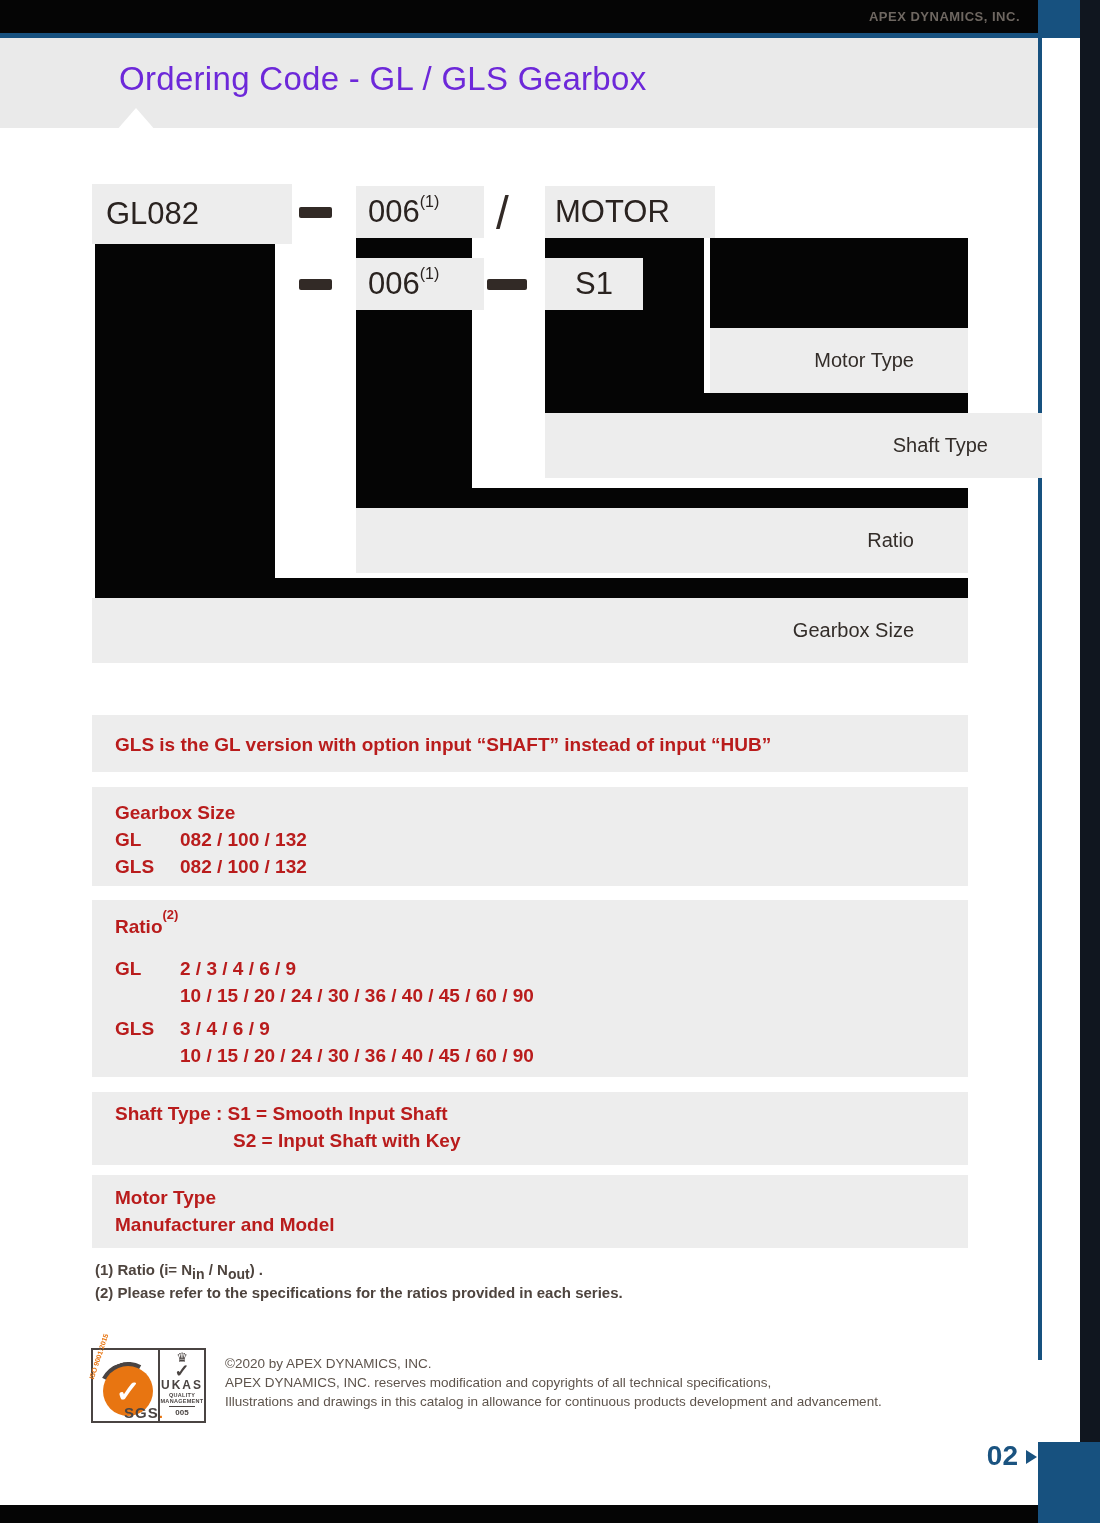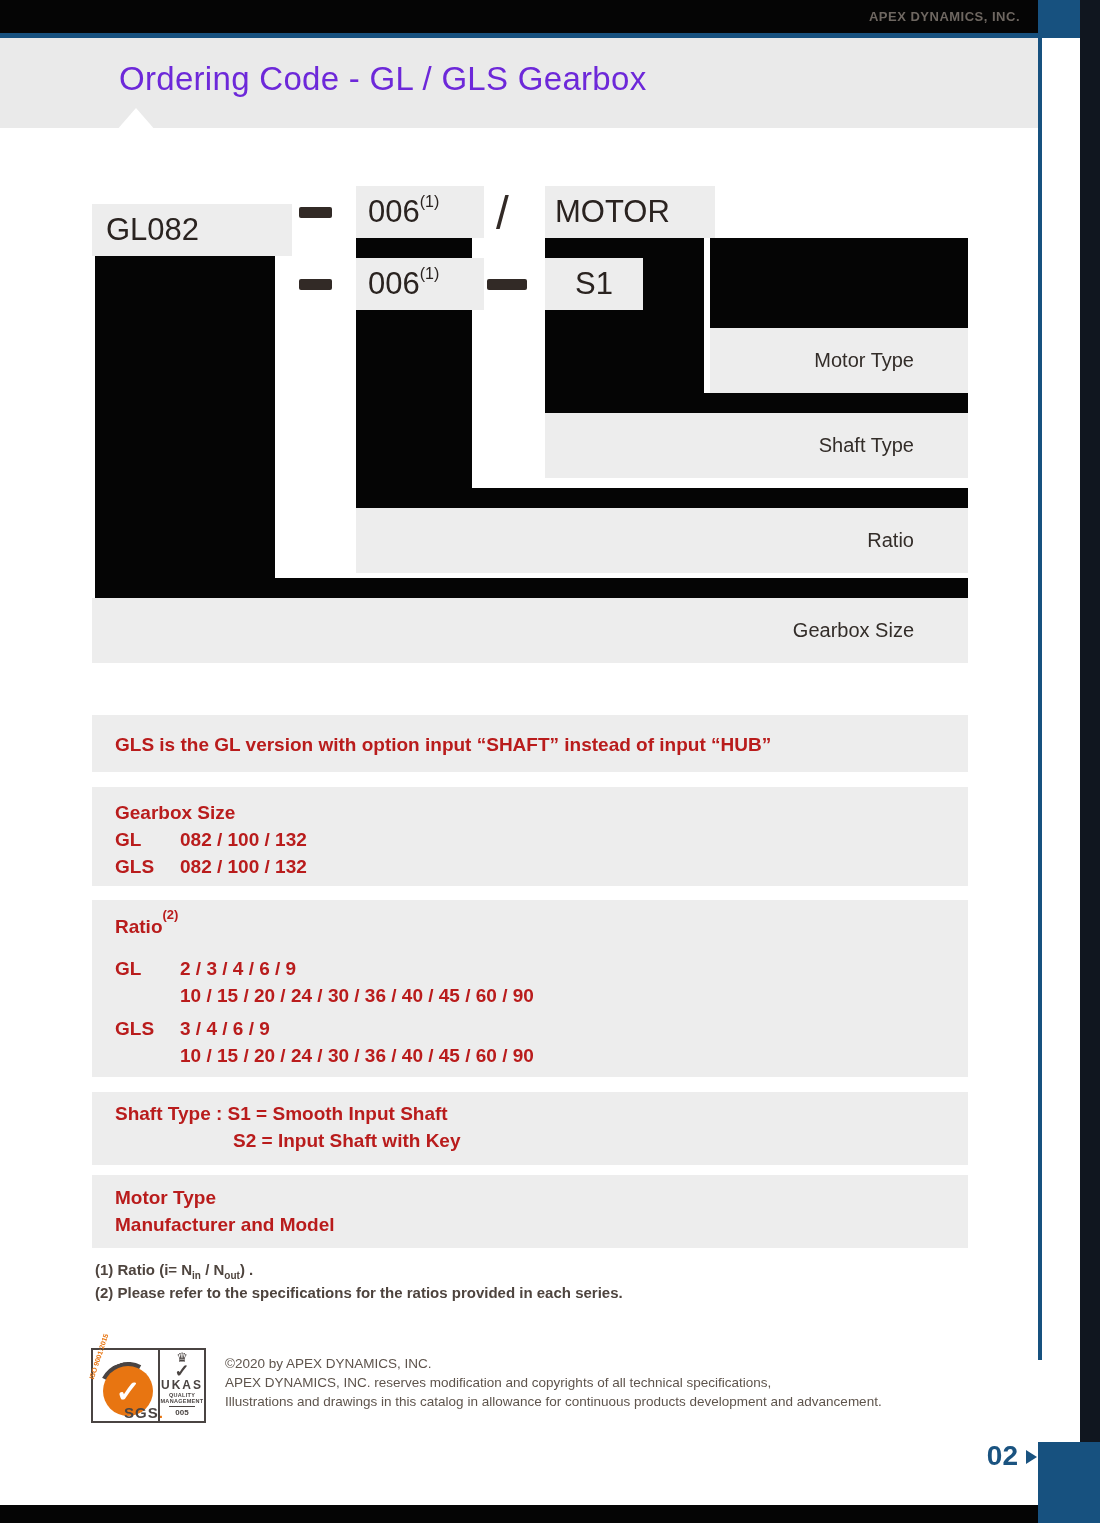--- a/index.html
+++ b/index.html
@@ -36,21 +36,21 @@
   .label-box{background:#ededed;color:#332d29;font-size:20px;display:flex;align-items:center;
              justify-content:flex-end;padding-right:54px;box-sizing:border-box;}
 
   
   .info-box{background:#ededed;}
   .info-text{color:#b91c1c;font-size:19px;font-weight:bold;}
   .row-label{display:inline-block;width:65px;}
 
   
   .footnote{color:#4e443e;font-size:15px;font-weight:600;}
-  .sub{font-size:10px;vertical-align:sub;line-height:0;}
+  .sub{font-size:14px;vertical-align:sub;line-height:0;}
 
   
   .copyright{color:#5e544c;font-size:13.5px;line-height:19px;font-weight:500;}
   .logo-frame{left:91px;top:1348px;width:115px;height:75px;border:2px solid #4a4442;box-sizing:border-box;}
   .logo-divider{left:158px;top:1350px;width:2px;height:71px;background:#4a4442;}
   .sgs-circle{left:103px;top:1366px;width:50px;height:50px;border-radius:50%;background:#e87511;
               display:flex;align-items:center;justify-content:center;color:#fff;font-size:30px;font-weight:bold;}
   .sgs-arc{left:99px;top:1362px;width:58px;height:58px;border-radius:50%;border:6px solid transparent;
            border-top-color:#4a4442;box-sizing:border-box;transform:rotate(-18deg);}
   .sgs-iso{left:88px;top:1378px;color:#e87511;font-size:7px;font-weight:bold;transform:rotate(-72deg);transform-origin:left top;}
@@ -84,21 +84,21 @@
   <div class="abs pagenum-arrow"></div>
 
   <div class="abs blk" style="left:95px;top:238px;width:180px;height:360px;"></div>
   <div class="abs blk" style="left:356px;top:238px;width:116px;height:270px;"></div>
   <div class="abs blk" style="left:545px;top:238px;width:159px;height:175px;"></div>
   <div class="abs blk" style="left:710px;top:238px;width:258px;height:90px;"></div>
   <div class="abs blk" style="left:545px;top:393px;width:423px;height:20px;"></div>
   <div class="abs blk" style="left:356px;top:488px;width:612px;height:20px;"></div>
   <div class="abs blk" style="left:95px;top:578px;width:873px;height:20px;"></div>
 
-  <div class="abs code-box code-pad" style="left:92px;top:204px;width:186px;height:52px;">
+  <div class="abs code-box code-pad" style="left:92px;top:184px;width:186px;height:60px;">
     <span>GL082</span>
   </div>
   <div class="abs dash" style="left:299px;top:207px;width:33px;height:11px;"></div>
   <div class="abs code-box" style="left:356px;top:186px;width:116px;height:52px;padding-left:12px;">
     <span>006</span>
       <span class="sup">(1)</span>
   </div>
   <div class="abs slash" style="left:496px;top:186px;">/</div>
   <div class="abs code-box" style="left:545px;top:186px;width:160px;height:52px;padding-left:10px;">
     <span>MOTOR</span>
@@ -110,21 +110,21 @@
       <span class="sup">(1)</span>
   </div>
   <div class="abs dash" style="left:487px;top:279px;width:40px;height:11px;"></div>
   <div class="abs code-box" style="left:545px;top:258px;width:98px;height:52px;justify-content:center;">
     <span>S1</span>
   </div>
 
   <div class="abs label-box" style="left:710px;top:328px;width:258px;height:65px;">
     <span>Motor Type</span>
   </div>
-  <div class="abs label-box" style="left:545px;top:413px;width:423px;height:65px;">
+  <div class="abs label-box" style="left:545px;top:413px;width:497px;height:65px;">
     <span>Shaft Type</span>
   </div>
   <div class="abs label-box" style="left:356px;top:508px;width:612px;height:65px;">
     <span>Ratio</span>
   </div>
   <div class="abs label-box" style="left:92px;top:598px;width:876px;height:65px;">
     <span>Gearbox Size</span>
   </div>
 
   <div class="abs info-box" style="left:92px;top:715px;width:876px;height:57px;">

